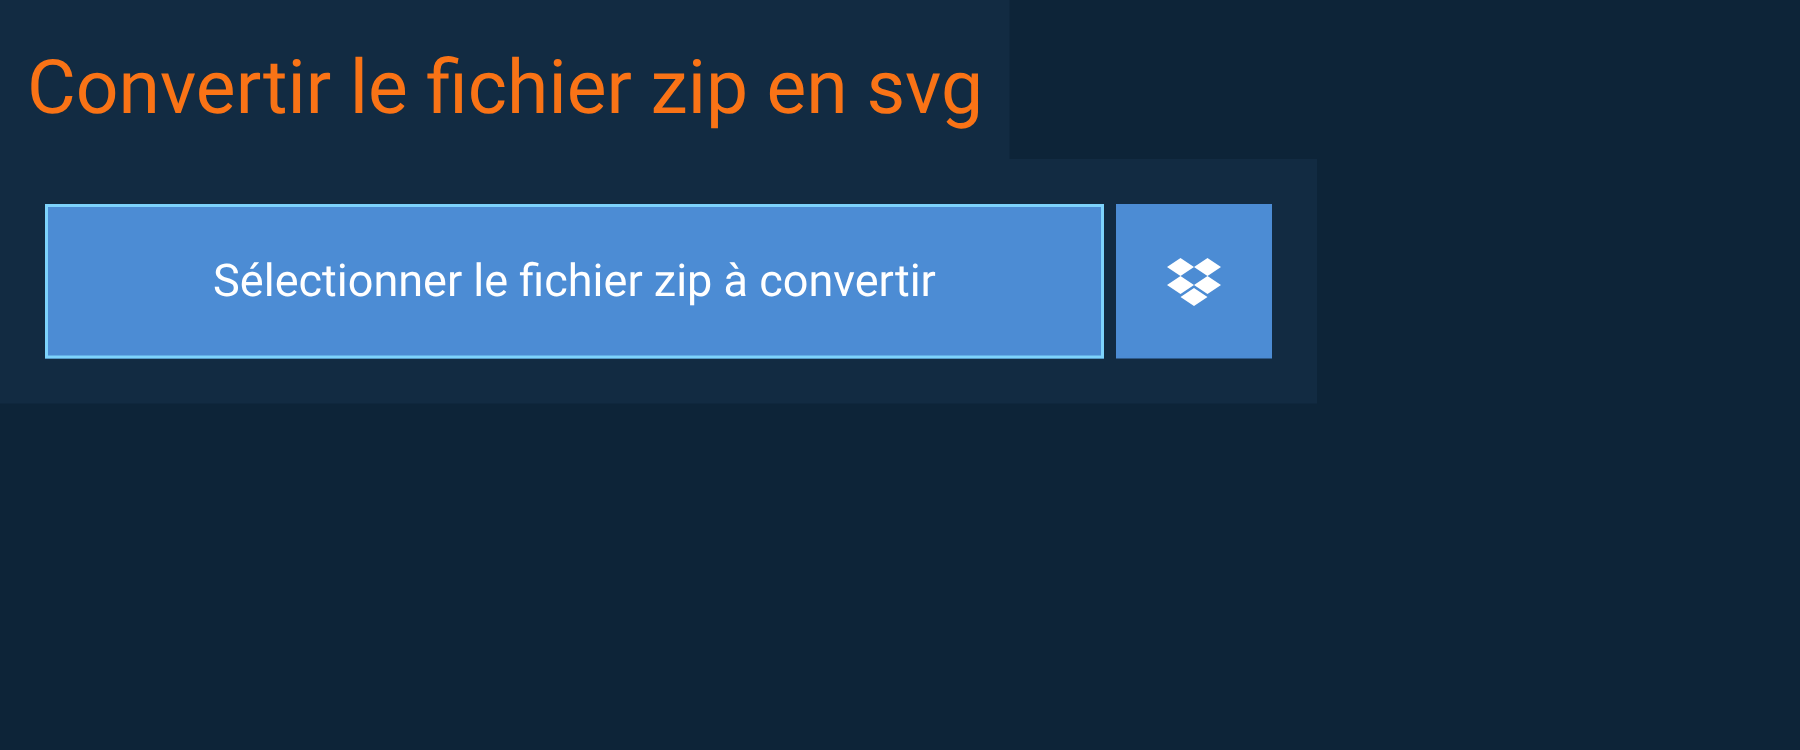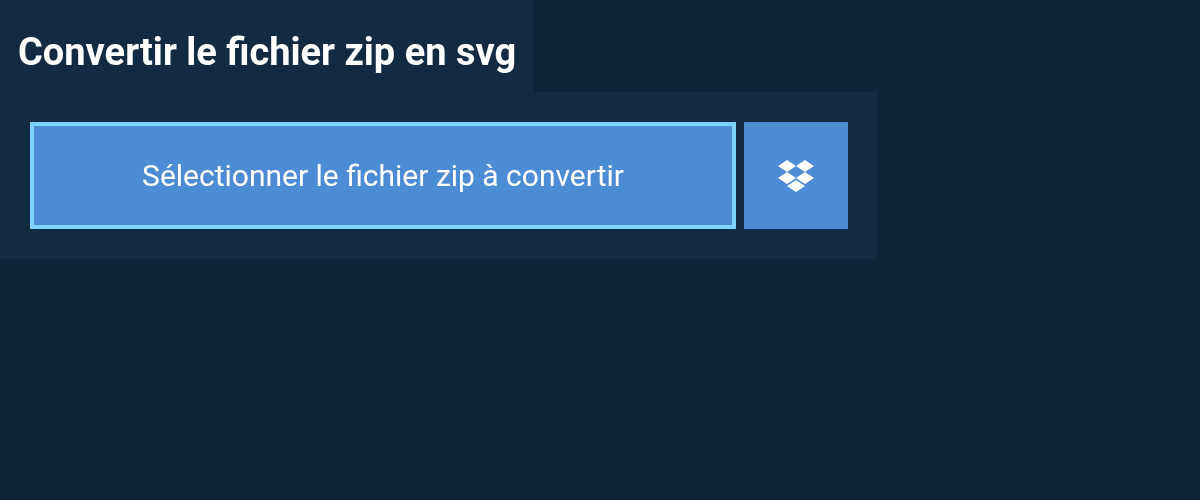--- a/index.html
+++ b/index.html
@@ -4,40 +4,40 @@
   <style>
     * { margin: 0; padding: 0; box-sizing: border-box; }
     body {
       width: 1200px;
       height: 500px;
       background: #0d2438;
       font-family: -apple-system, BlinkMacSystemFont, 'Segoe UI', Roboto, sans-serif;
       overflow: hidden;
     }
     .page-title {
-      color: #ffffff;
-      font-size: 38px;
-      font-weight: 700;
+      color: #f97316;
+      font-size: 50px;
+      font-weight: 400;
       padding: 30px 18px 18px 18px;
       background: #122b42;
       display: inline-block;
     }
     .upload-container {
       background: #122b42;
       padding: 30px 30px 30px 30px;
       margin-top: 0;
       width: 878px;
     }
     .button-row {
       display: flex;
       gap: 8px;
     }
     .select-file-button {
       background: #4c8cd4;
-      border: 4px solid #7dd3fc;
+      border: 2px solid #7dd3fc;
       color: #ffffff;
       font-size: 30px;
       font-weight: 400;
       padding: 32px 40px;
       flex: 1;
       cursor: pointer;
       text-align: center;
       display: flex;
       align-items: center;
       justify-content: center;

